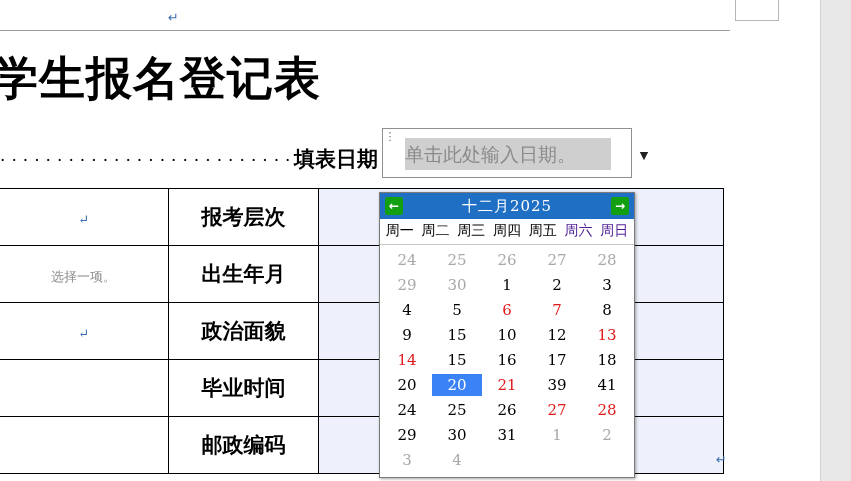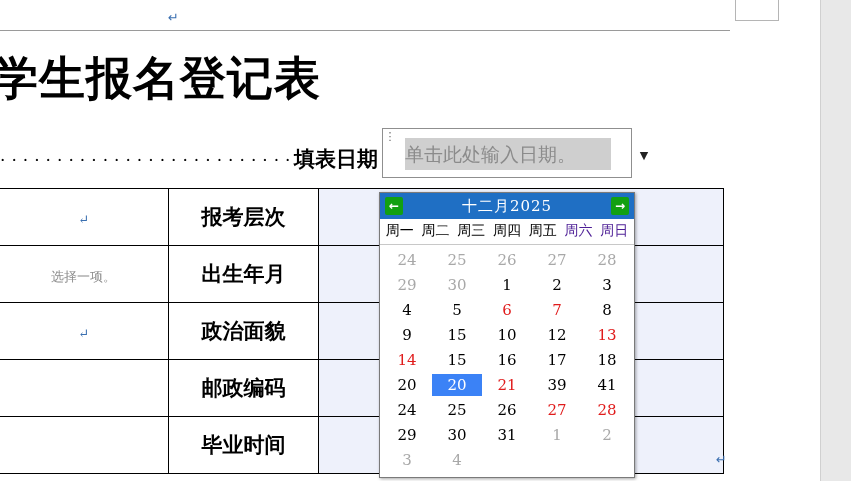--- a/index.html
+++ b/index.html
@@ -284,26 +284,26 @@
         <td class="col-b">出生年月</td>
         <td class="col-c cell-blue"></td>
       </tr>
       <tr>
         <td class="col-a"><span class="pmark">↵</span></td>
         <td class="col-b">政治面貌</td>
         <td class="col-c cell-blue"></td>
       </tr>
       <tr>
         <td class="col-a"></td>
-        <td class="col-b">邮政编码</td>
+        <td class="col-b">毕业时间</td>
         <td class="col-c cell-blue"></td>
       </tr>
       <tr>
         <td class="col-a"></td>
-        <td class="col-b">毕业时间</td>
+        <td class="col-b">邮政编码</td>
         <td class="col-c cell-blue"></td>
       </tr>
     </tbody>
       </table>
 
     <div class="lastrow-mark">↵</div>
     <div class="bottom-connector"></div>
     <div class="bottom-connector2"></div>
 
     <div class="cal">

